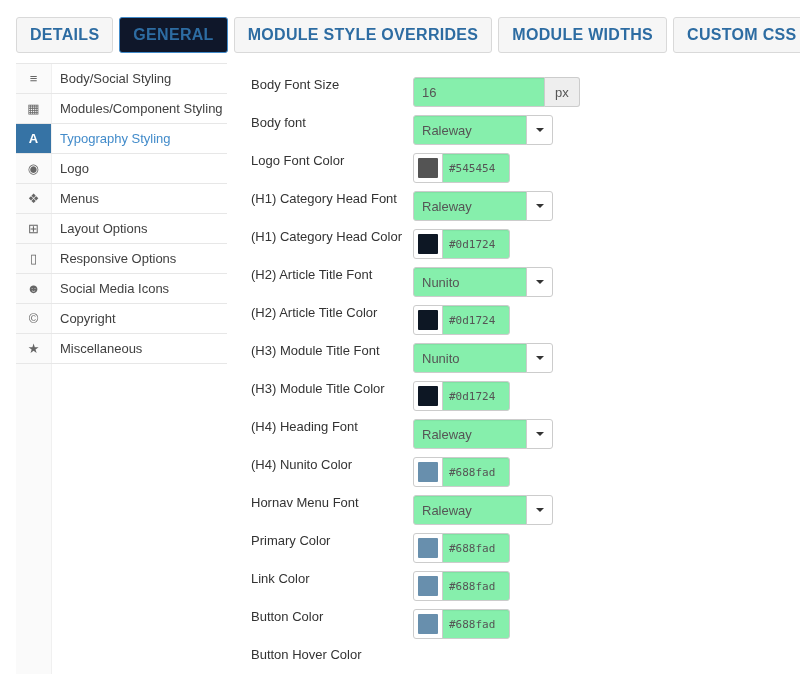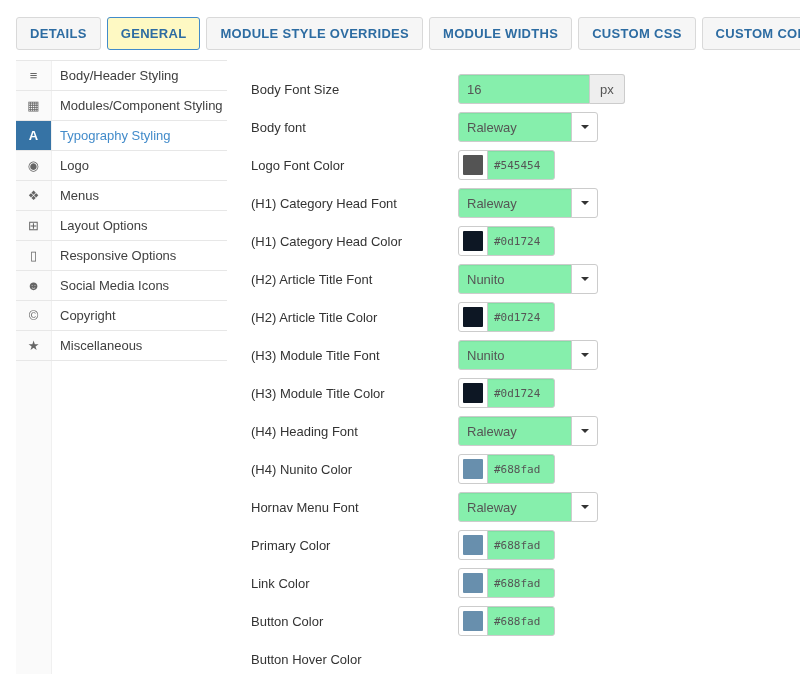--- a/index.html
+++ b/index.html
@@ -7,26 +7,26 @@
   body {
     width:800px; height:674px; overflow:hidden;
     background:#fff; color:#333;
     font-family:"Liberation Sans", sans-serif; font-size:13px;
   }
   button { font-family:"Liberation Sans", sans-serif; }
 
   
   .tab-bar { display:flex; gap:6px; padding:17px 16px 10px 16px; }
   .tab {
-    font-size:13px; font-weight:bold; letter-spacing:.3px; white-space:nowrap;
+    font-size:16px; font-weight:bold; letter-spacing:.3px; white-space:nowrap;
     color:#2d6ca2; background:#f6f6f6;
     border:1px solid #d9d9d9; border-radius:3px;
     padding:9px 13px; cursor:pointer; line-height:1;
   }
-  .tab.active { background:#fef9c3; border-color:#428bca; }
+  .tab.active { background:#0f172a; border-color:#428bca; }
 
   
   .layout { display:flex; padding:0 16px; height:617px; align-items:stretch; }
 
   
   .sidebar { width:211px; flex:none; position:relative; }
   .sidebar::before {
     content:""; position:absolute; left:0; top:0; bottom:0; width:35px;
     background:#fafafa; border-right:1px solid #f0f0f0;
   }
@@ -38,21 +38,21 @@
   .side-icon {
     width:35px; flex:none; display:flex; align-items:center; justify-content:center;
     color:#666; font-size:13px;
   }
   .side-label { display:flex; align-items:center; padding-left:9px; color:#404040; }
   .side-item.active .side-icon { background:#3673a5; color:#fff; font-weight:bold; }
   .side-item.active .side-label { color:#428bca; }
 
   
   .content { flex:1; padding:14px 0 0 24px; }
-  .field-row { display:flex; align-items:center; height:30px; margin-bottom:8px;gap:45px; }
+  .field-row { display:flex; height:30px; margin-bottom:8px; }
   .field-label { width:162px; flex:none; color:#333; }
   .group { display:inline-flex; align-items:stretch; }
 
   .input {
     height:30px; border:1px solid #ccc; border-radius:3px;
     font-size:13px; color:#555; padding:0 8px; background:#86efac;
     box-shadow:inset 0 1px 1px rgba(0,0,0,.06); outline:none;
     font-family:"Liberation Sans", sans-serif;
   }
   .size-input { width:132px; border-radius:3px 0 0 3px; }
@@ -96,21 +96,21 @@
     <button class="tab">CUSTOM CSS</button>
     <button class="tab">CUSTOM CODE</button>
     <button class="tab">MENU ASSIGNMENT</button>
   </div>
 
 <div class="layout">
   <div class="sidebar">
     <div class="side-list">
         <div class="side-item">
           <span class="side-icon">≡</span>
-          <span class="side-label">Body/Header Styling</span>
+          <span class="side-label">Body/Social Styling</span>
         </div>
         <div class="side-item">
           <span class="side-icon">▦</span>
           <span class="side-label">Modules/Component Styling</span>
         </div>
         <div class="side-item active">
           <span class="side-icon">A</span>
           <span class="side-label">Typography Styling</span>
         </div>
         <div class="side-item">

